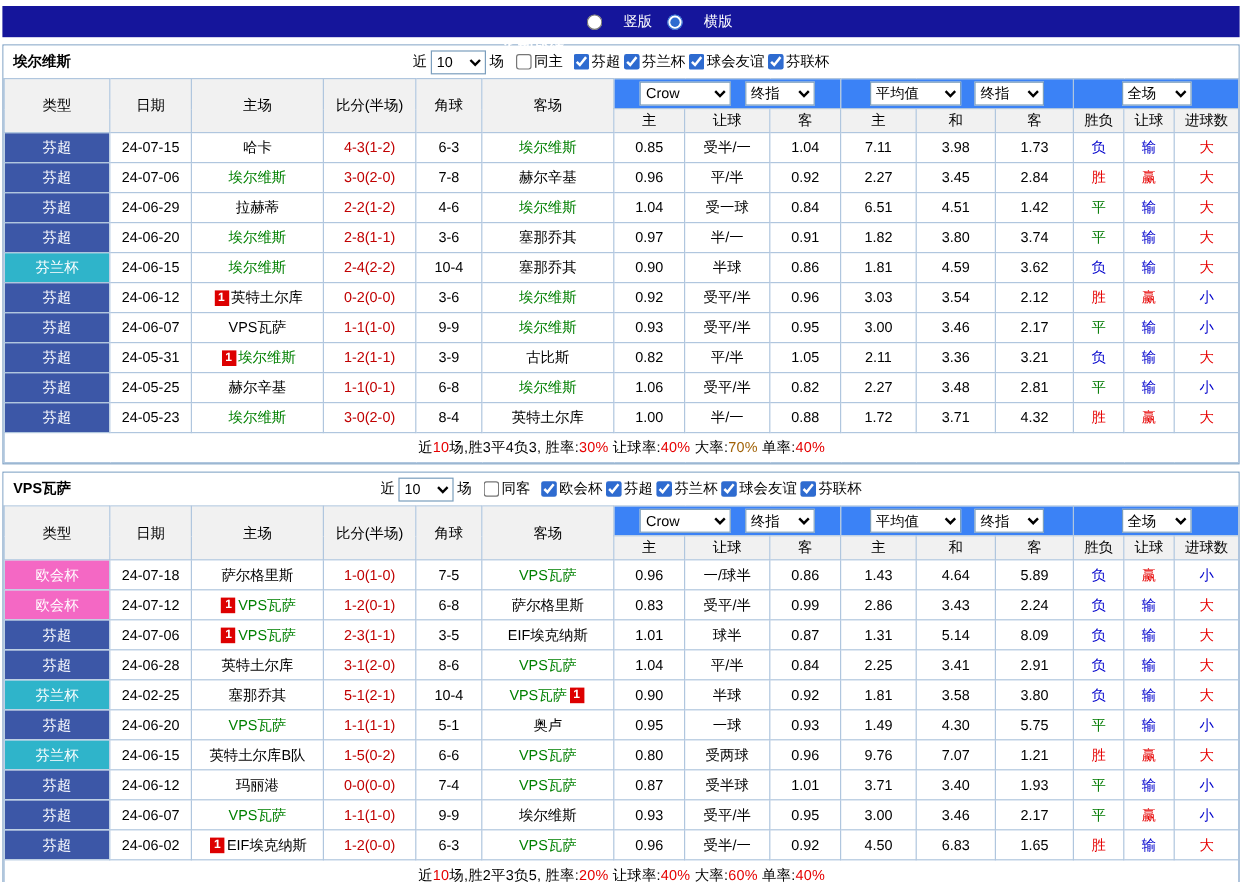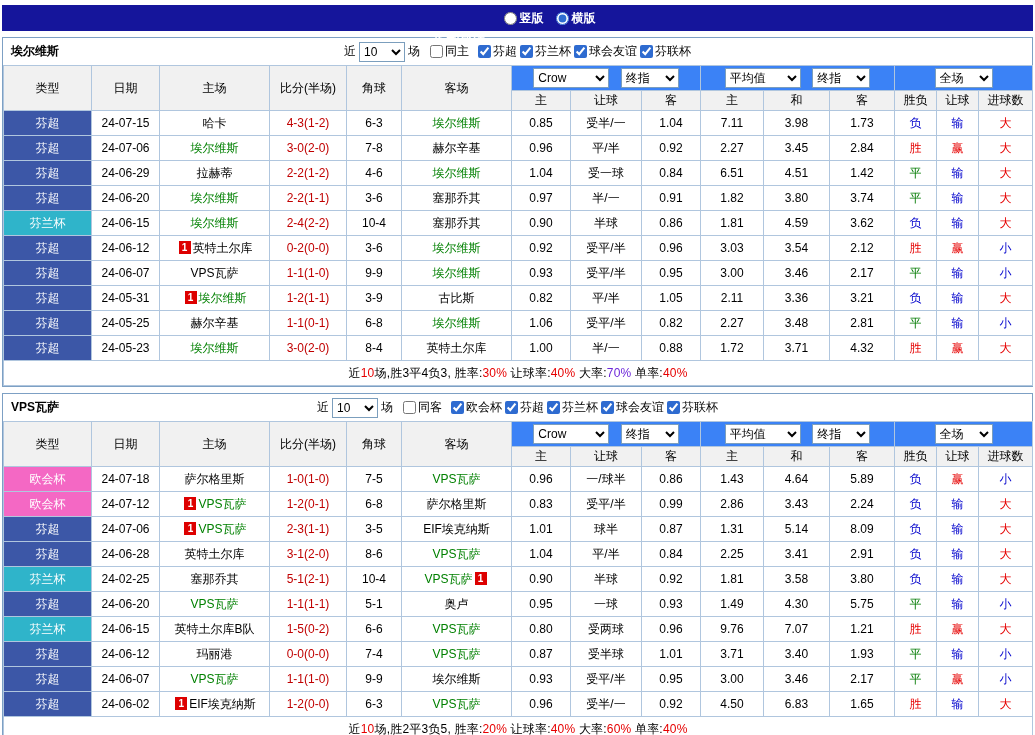--- a/index.html
+++ b/index.html
@@ -11,21 +11,21 @@
   }
   .page { width:1035px; padding:5px 0 4px 0; }
 
   
   .topbar {
     height:26px; margin:0 2px; background:#15159b; color:#fff;
     display:flex; align-items:center; justify-content:center;
   }
   .topbar .title { font-weight:bold; font-size:13px; margin-right:12px;margin-top:48px; }
   .radio-opt { display:inline-flex; align-items:center; margin:0 6px; cursor:pointer; }
-  .radio-opt span { margin-left:3px;font-weight:bold; }
+  .radio-opt span { margin-left:18px; }
 
   input[type=checkbox], input[type=radio] {
     width:13px; height:13px; margin:0; vertical-align:middle; accent-color:#2e6bd0;
   }
 
   
   .section { margin:6px 2px 0 2px; border:1px solid #7da0c4; background:#fff; }
   .filter-bar {
     position:relative; height:27px; display:flex; align-items:center; justify-content:center;
     background:#fff;
@@ -216,21 +216,21 @@
             <td>4.51</td>
             <td>1.42</td>
             <td style="color: rgb(0, 122, 0);">平</td>
             <td style="color: rgb(0, 0, 204);">输</td>
             <td style="color: rgb(230, 0, 0);">大</td>
           </tr>
           <tr>
             <td class="comp-cell" style="background: rgb(60, 87, 167);">芬超</td>
             <td>24-06-20</td>
             <td><span class="focus-team">埃尔维斯</span></td>
-            <td class="score">2-2(1-1)</td>
+            <td class="score">2-8(1-1)</td>
             <td>3-6</td>
             <td><span>塞那乔其</span></td>
             <td>0.97</td>
             <td>半/一</td>
             <td>0.91</td>
             <td>1.82</td>
             <td>3.80</td>
             <td>3.74</td>
             <td style="color: rgb(0, 122, 0);">平</td>
             <td style="color: rgb(0, 0, 204);">输</td>
@@ -334,21 +334,21 @@
             <td>1.72</td>
             <td>3.71</td>
             <td>4.32</td>
             <td style="color: rgb(230, 0, 0);">胜</td>
             <td style="color: rgb(230, 0, 0);">赢</td>
             <td style="color: rgb(230, 0, 0);">大</td>
           </tr>
         </tbody>
       <tfoot>
         <tr>
-            <td colspan="15" class="summary-cell"><span>近</span><span style="color: rgb(230, 0, 0);">10</span><span>场,胜3平4负3, 胜率:</span><span style="color: rgb(230, 0, 0);">30%</span><span> 让球率:</span><span style="color: rgb(230, 0, 0);">40%</span><span> 大率:</span><span style="color: #6d28d9;">70%</span><span> 单率:</span><span style="color: rgb(230, 0, 0);">40%</span></td>
+            <td colspan="15" class="summary-cell"><span>近</span><span style="color: rgb(230, 0, 0);">10</span><span>场,胜3平4负3, 胜率:</span><span style="color: rgb(230, 0, 0);">30%</span><span> 让球率:</span><span style="color: rgb(230, 0, 0);">40%</span><span> 大率:</span><span style="color: #a16207;">70%</span><span> 单率:</span><span style="color: rgb(230, 0, 0);">40%</span></td>
           </tr>
       </tfoot>
     </table>
   </div>
 
   <div class="section">
     <div class="filter-bar">
       <span class="team-name">VPS瓦萨</span>
       <div class="filter-center">
         <span>近</span>

